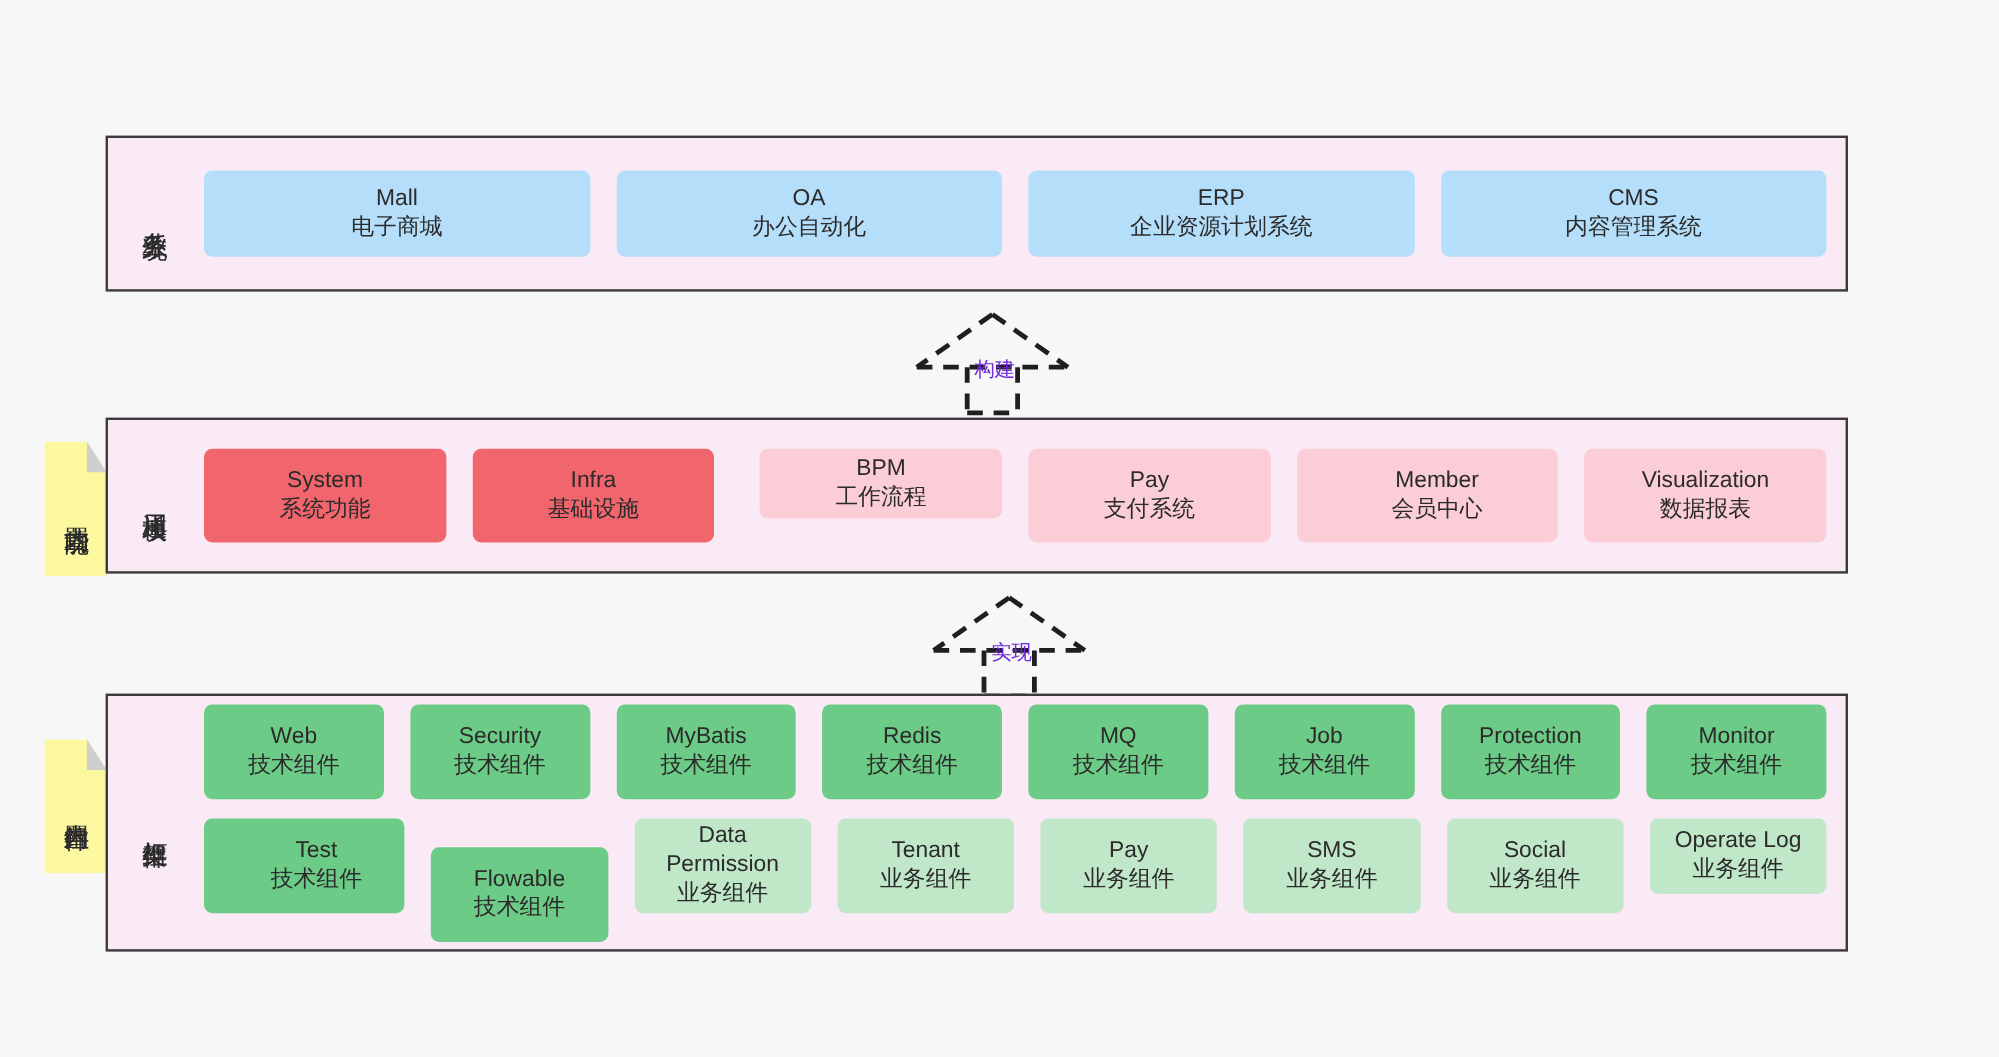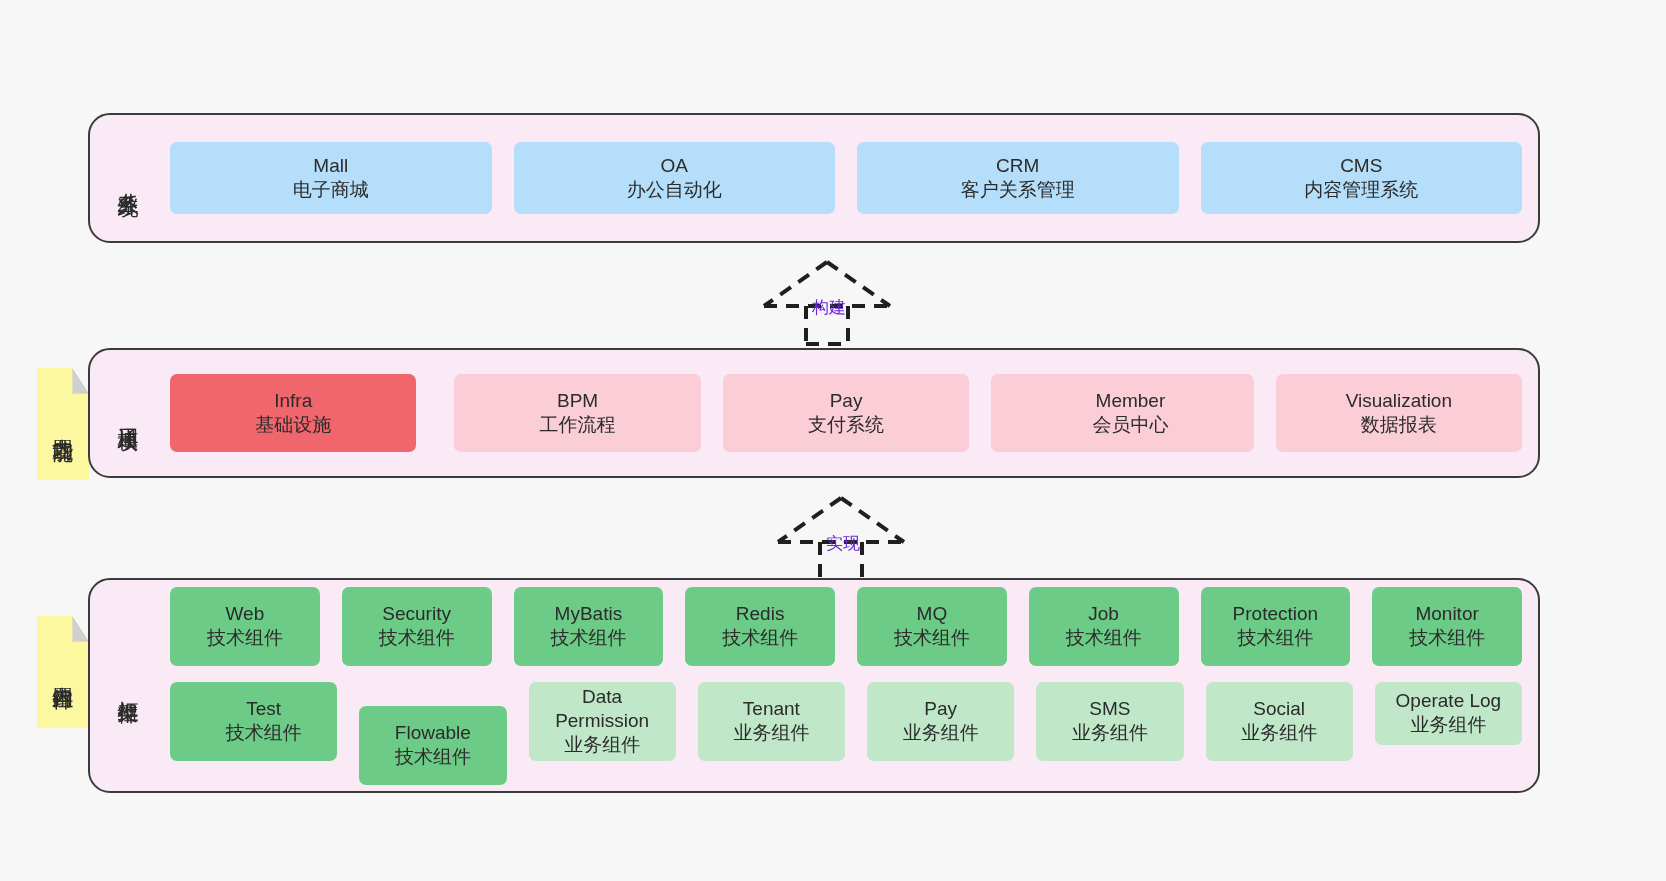--- a/index.html
+++ b/index.html
@@ -11,21 +11,21 @@
     position:relative;
     color:#333;
   }
   .canvas{position:absolute;left:0;top:0;width:1666px;height:881px;}
 
   
   .layer{
     position:absolute;
     background:#f9eaf5;
     border:2px solid #3b3b3b;
-    border-radius:22px;
+    border-radius:0;
     box-sizing:border-box;
     display:flex;
     align-items:center;
     gap:22px;
   }
   .layer-title{
     width:40px;
     flex:0 0 40px;
     font-size:21px;
     line-height:1.12;
@@ -125,22 +125,22 @@
       <div class="row">
         <div class="cell c-blue" style="height:72px;">
           <span class="en">Mall</span>
           <span class="cn">电子商城</span>
         </div>
         <div class="cell c-blue" style="height:72px;">
           <span class="en">OA</span>
           <span class="cn">办公自动化</span>
         </div>
         <div class="cell c-blue" style="height:72px;">
-          <span class="en">CRM</span>
-          <span class="cn">客户关系管理</span>
+          <span class="en">ERP</span>
+          <span class="cn">企业资源计划系统</span>
         </div>
         <div class="cell c-blue" style="height:72px;">
           <span class="en">CMS</span>
           <span class="cn">内容管理系统</span>
         </div>
       </div>
     </div>
   </div>
 
   <div class="arrow" style="left:752px;top:258px;width:150px;height:88px;">
@@ -160,24 +160,28 @@
   </div>
   <div style="position:absolute;left:37px;top:368px;width:52px;height:112px;pointer-events:none;">
     <div class="note-fold"></div>
   </div>
 
   <div class="layer" id="layer-common" style="left:88px;top:348px;width:1452px;height:130px;">
     <div class="layer-title">通用模块</div>
     <div class="layer-body">
       <div class="row">
         <div class="cell c-red" style="height:78px;">
+          <span class="en">System</span>
+          <span class="cn">系统功能</span>
+        </div>
+        <div class="cell c-red" style="height:78px;">
           <span class="en">Infra</span>
           <span class="cn">基础设施</span>
         </div>
-        <div class="cell c-pink" style="height:78px;margin-left:16px;">
+        <div class="cell c-pink" style="height:58px;margin-left:16px;">
           <span class="en">BPM</span>
           <span class="cn">工作流程</span>
         </div>
         <div class="cell c-pink" style="height:78px;">
           <span class="en">Pay</span>
           <span class="cn">支付系统</span>
         </div>
         <div class="cell c-pink" style="height:78px;padding-left:20px;">
           <span class="en">Member</span>
           <span class="cn">会员中心</span>

